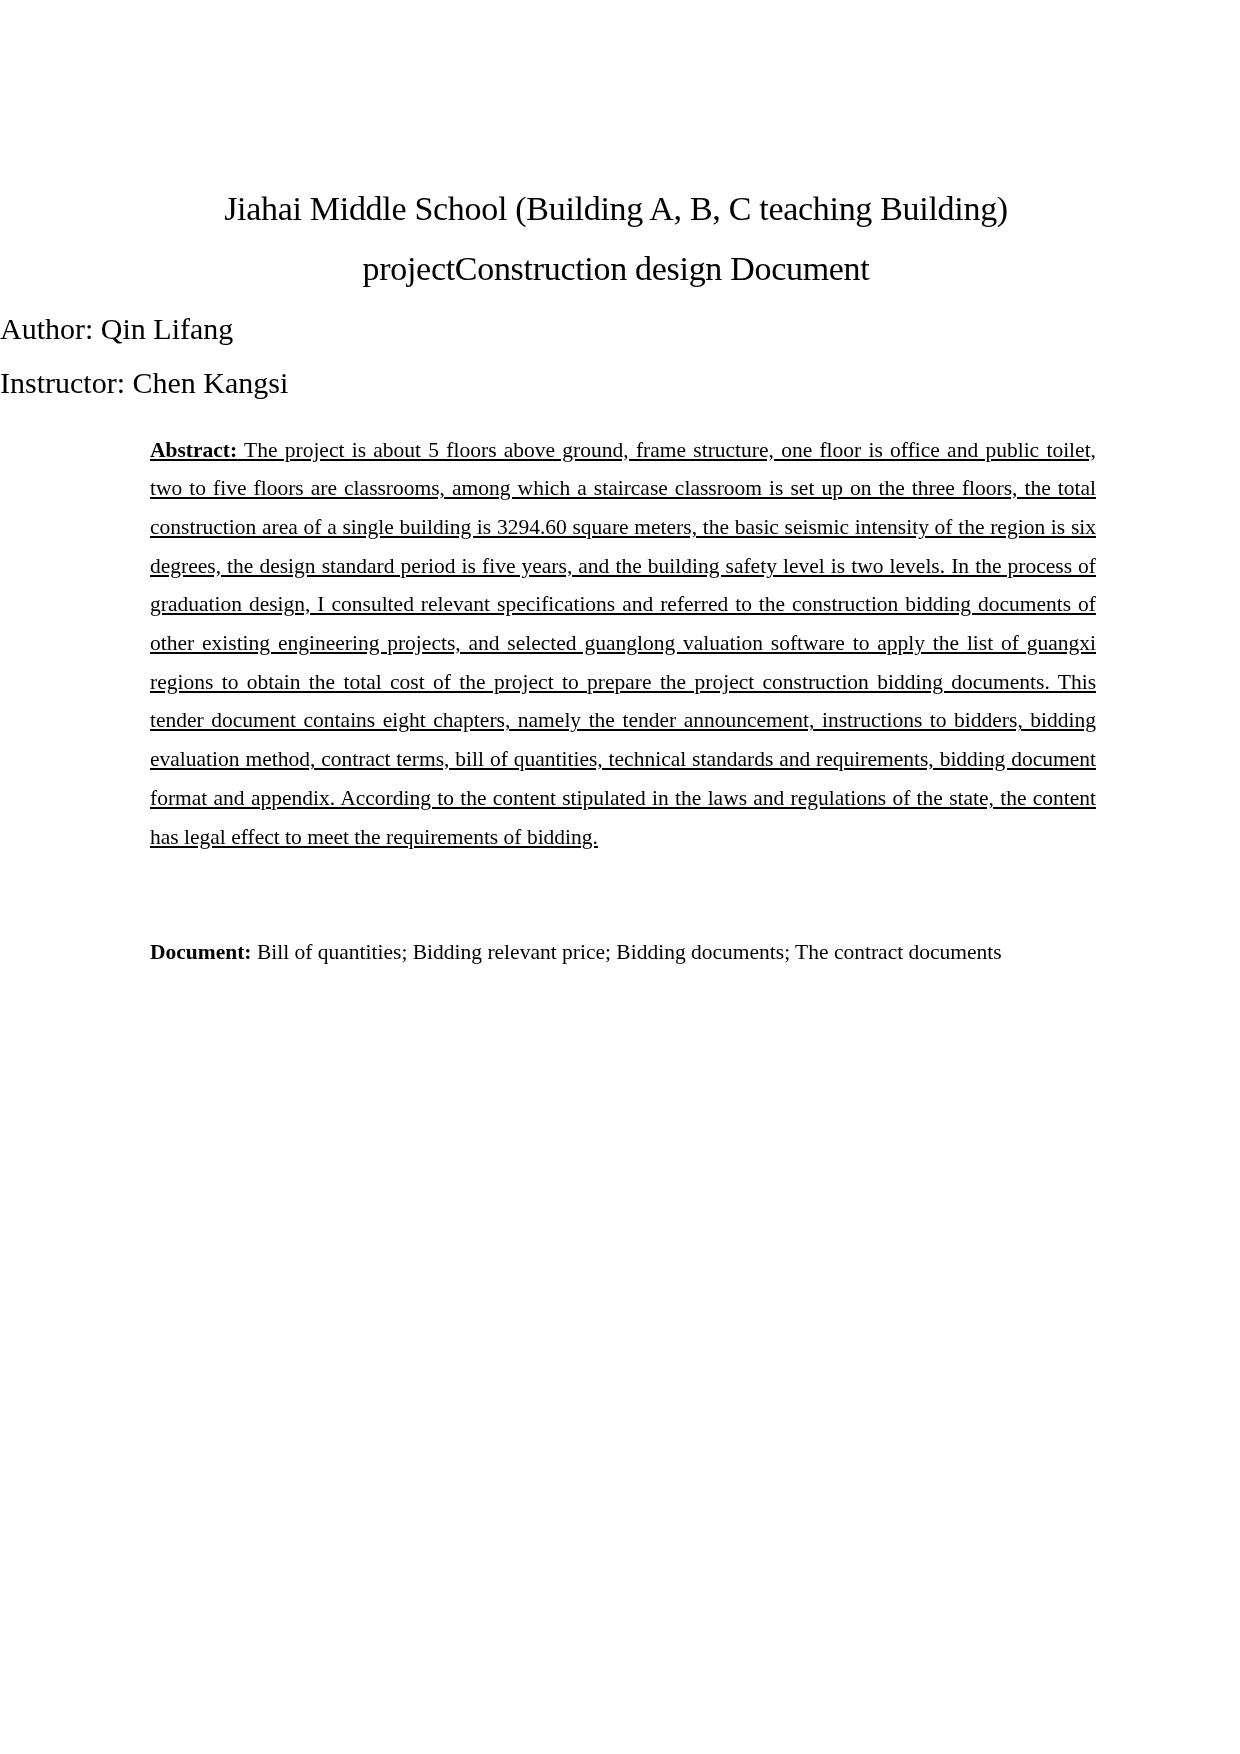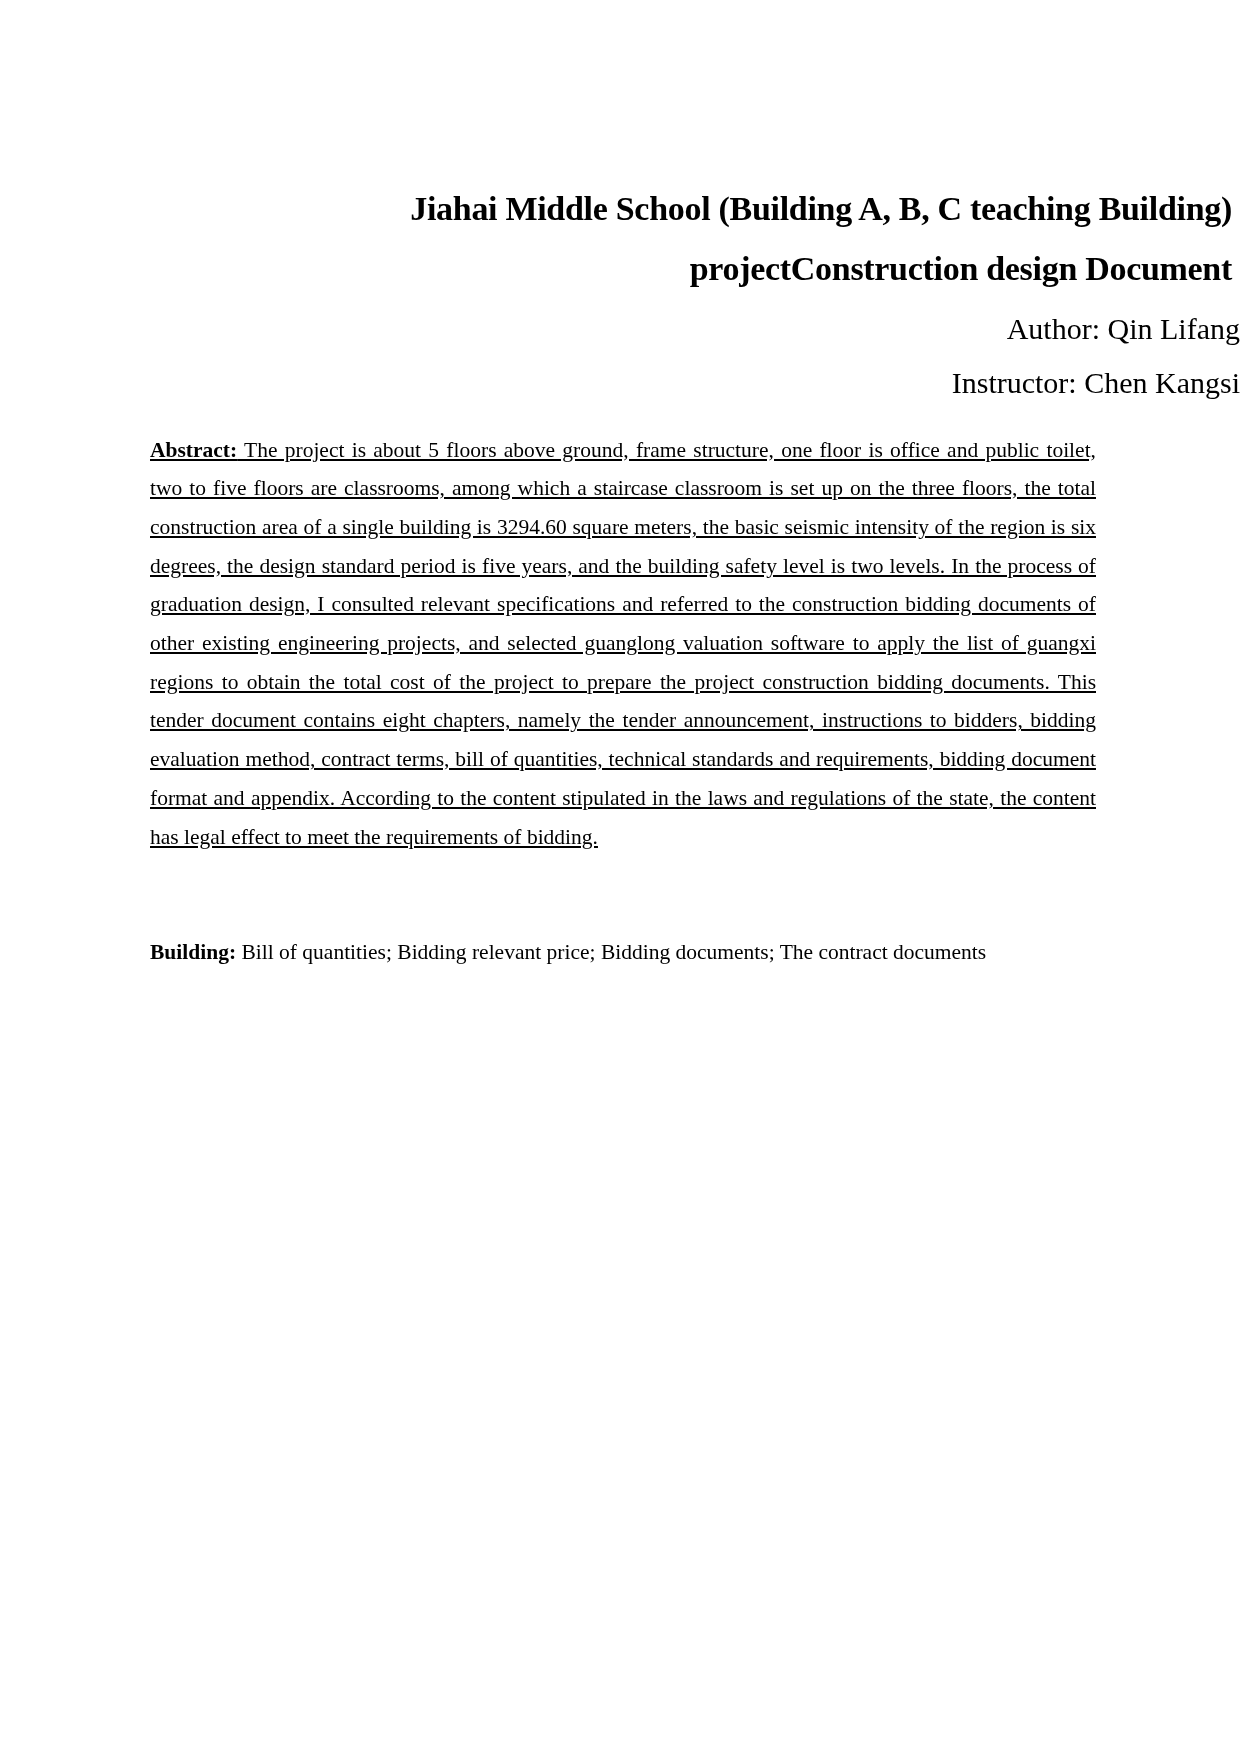--- a/index.html
+++ b/index.html
@@ -1,35 +1,35 @@
 <!DOCTYPE html>
 <html><head>
   <meta charset="utf-8">
   <style>
     html, body { margin: 0; padding: 0; background: #ffffff; }
     body { width: 1240px; height: 1754px; position: relative; overflow: hidden;
       font-family: "Liberation Serif", "DejaVu Serif", serif; color: #000; }
-    .title { position: absolute; left: 0; width: 1232px; text-align: right;
-      font-weight: bold; font-size: 34px; letter-spacing: -0.3px; }
+    .title { position: absolute; left: 0; width: 1232px; text-align: center;
+      font-weight: normal; font-size: 34px; letter-spacing: -0.3px; }
     .t1 { top: 190px; }
     .t2 { top: 250px; }
-    .sub { position: absolute; left: 0; width: 1240px; text-align: right; font-size: 30px; }
+    .sub { position: absolute; left: 0; width: 1240px; text-align: left; font-size: 30px; }
     .author { top: 312px; left: 0; }
     .instructor { top: 366px; left: 0; }
     .block { position: absolute; left: 150px; width: 946px; font-size: 21.5px;
       line-height: 38.7px; text-align: justify; text-align-last: left; }
     .abstract { top: 409px; text-decoration: underline; }
     .keywords { top: 911px; }
     .lbl { font-weight: bold; }
   </style>
 </head>
 <body>
 
 <div>
   <div class="title t1">Jiahai Middle School (Building A, B, C teaching Building)</div>
   <div class="title t2">projectConstruction design Document</div>
   <div class="sub author">Author: Qin Lifang</div>
   <div class="sub instructor">Instructor: Chen Kangsi</div>
 
   <p class="block abstract"><span class="lbl">Abstract:</span><span> The project is about 5 floors above ground, frame structure, one floor is office and public toilet, two to five floors are classrooms, among which a staircase classroom is set up on the three floors, the total construction area of a single building is 3294.60 square meters, the basic seismic intensity of the region is six degrees, the design standard period is five years, and the building safety level is two levels. In the process of graduation design, I consulted relevant specifications and referred to the construction bidding documents of other existing engineering projects, and selected guanglong valuation software to apply the list of guangxi regions to obtain the total cost of the project to prepare the project construction bidding documents. This tender document contains eight chapters, namely the tender announcement, instructions to bidders, bidding evaluation method, contract terms, bill of quantities, technical standards and requirements, bidding document format and appendix. According to the content stipulated in the laws and regulations of the state, the content has legal effect to meet the requirements of bidding.</span></p>
 
-  <p class="block keywords"><span class="lbl">Building:</span><span> Bill of quantities; Bidding relevant price; Bidding documents; The contract documents</span></p>
+  <p class="block keywords"><span class="lbl">Document:</span><span> Bill of quantities; Bidding relevant price; Bidding documents; The contract documents</span></p>
 </div>
 
 </body></html>

